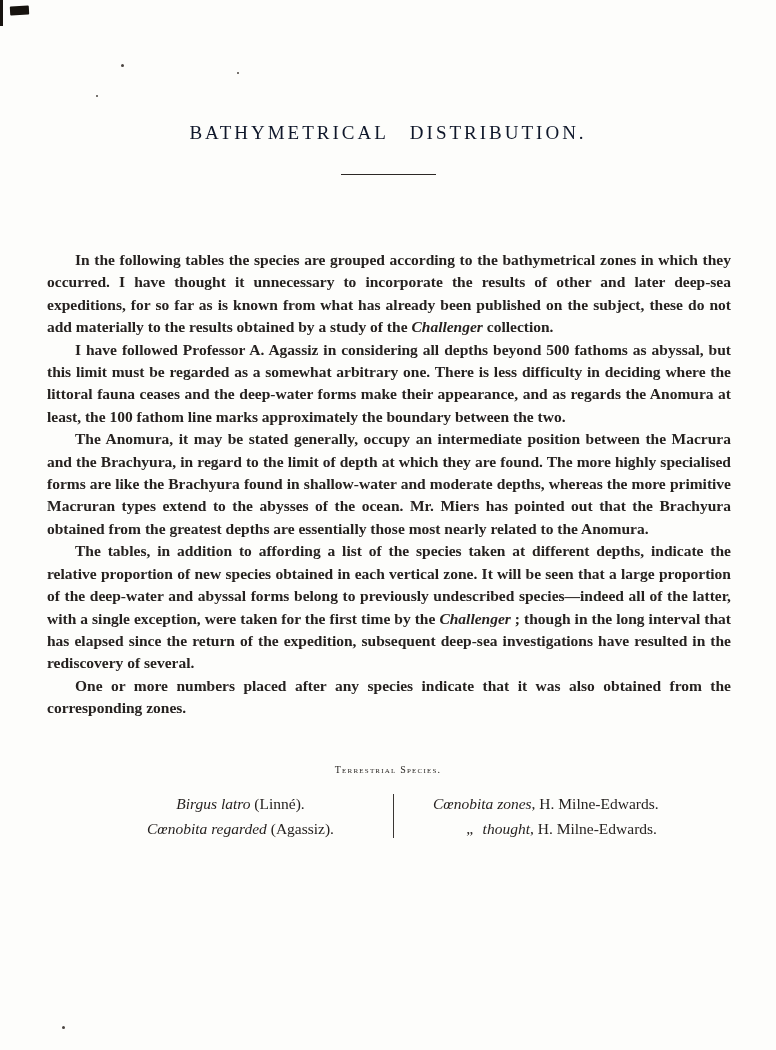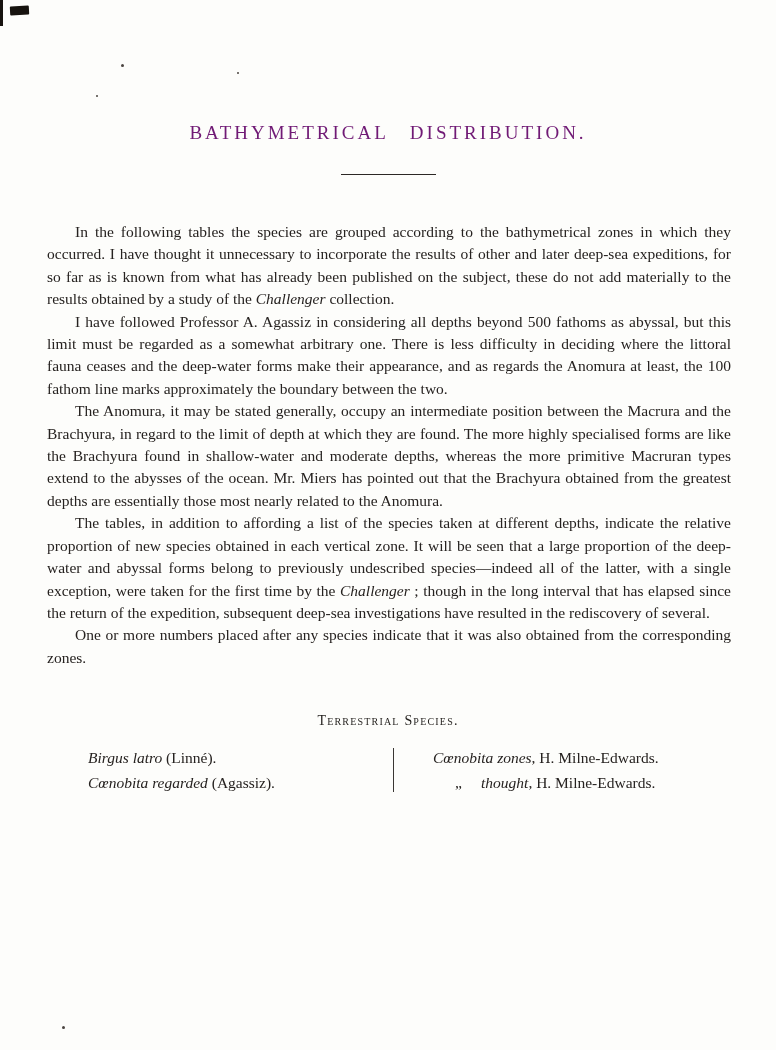--- a/index.html
+++ b/index.html
@@ -26,55 +26,56 @@
   .speck.s3 { left: 237px; top: 72px; width: 2px; height: 2px; }
   .speck.s4 { left: 62px; top: 1026px; width: 3px; height: 3px; }
 
   .title {
     margin: 122px 0 0 0;
     text-align: center;
     font-size: 19px;
     font-weight: normal;
     letter-spacing: 3px;
     word-spacing: 14px;
-    color: #701a75;
+    color: #0f172a;
   }
   .title-rule {
     width: 95px;
     height: 0;
     border: none;
     border-top: 1.5px solid #2c2825;
     margin: 30px auto 0 auto;
   }
   .body-text {
-    margin: 46px 45px 0 47px;
+    margin: 74px 45px 0 47px;
     font-size: 15.5px;
     line-height: 22.4px;
     text-align: justify;
+    font-weight: bold;
   }
   .body-text p {
     margin: 0;
     text-indent: 28px;
   }
   .section-heading {
     margin: 44px 0 0 0;
     text-align: center;
-    font-size: 14px;
+    font-size: 10px;
     font-weight: normal;
     font-variant: small-caps;
     letter-spacing: 1.2px;
     color: #221f1c;
   }
   .species {
     display: flex;
     margin: 16px 45px 0 47px;
     font-size: 15.5px;
     line-height: 25px;
   }
-  .species .col { box-sizing: border-box; }
+  .species .col { box-sizing: border-box; text-align: center; }
   .species .col.left  { width: 346px; padding-left: 41px; }
   .species .divider   { width: 1px; height: 44px; margin-top: 3px; background: #3a3633; }
   .species .col.right { padding-left: 39px; }
   .sci { font-style: italic; }
   .ditto { display: inline-block; width: 26px; }
   .ditto-row { padding-left: 22px; }
 </style>
 </head>
 <body>
 

